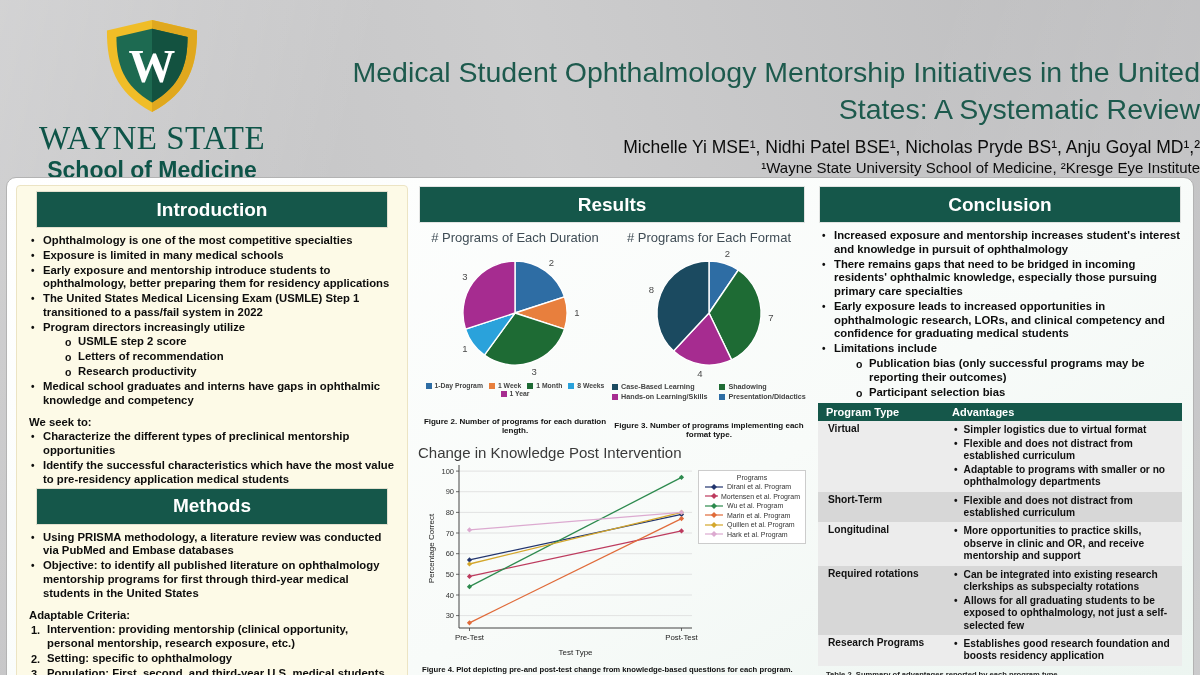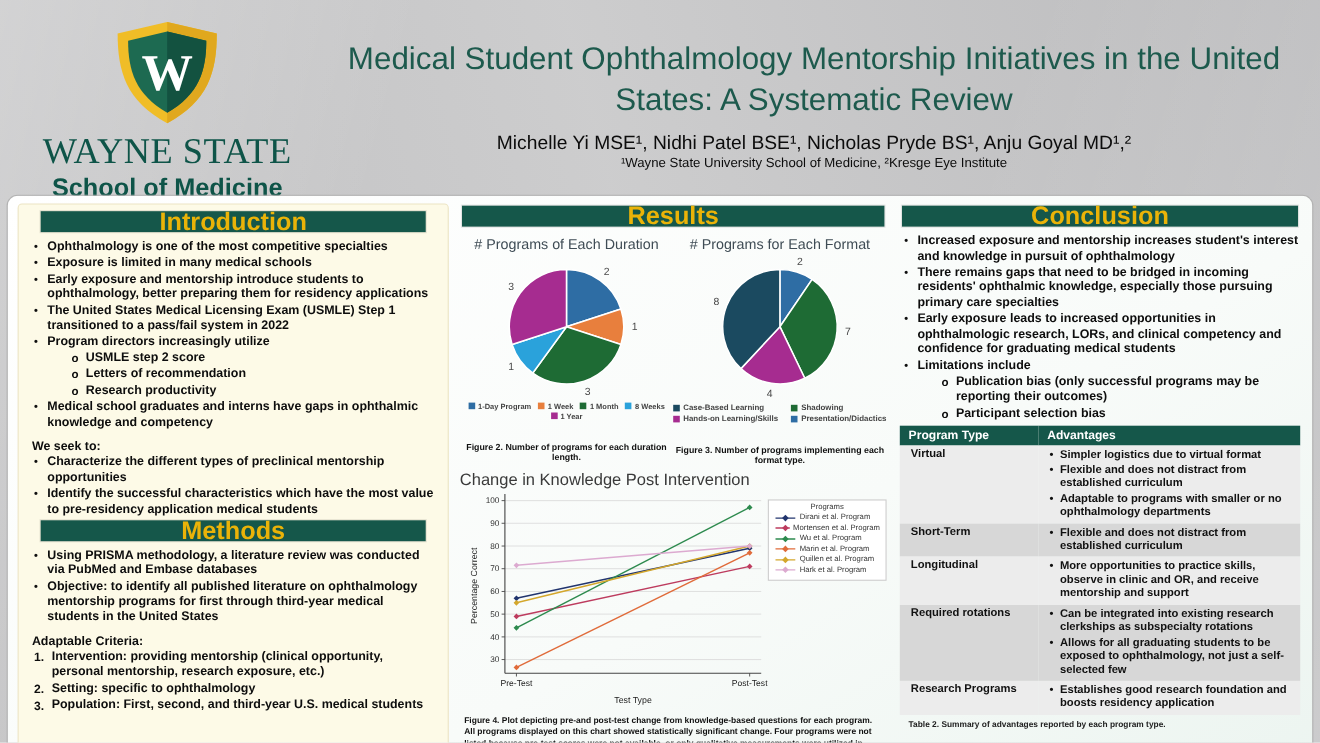--- a/index.html
+++ b/index.html
@@ -9,34 +9,34 @@
       linear-gradient(105deg, rgba(255,255,255,.28) 0%, rgba(255,255,255,0) 28%),
       linear-gradient(290deg, rgba(255,255,255,.18) 0%, rgba(255,255,255,0) 35%),
       linear-gradient(75deg, rgba(110,110,116,.10), rgba(255,255,255,.10) 50%, rgba(120,120,126,.14)),
       #c7c7c8;}
   
   .hdr{position:absolute;top:0;left:0;right:0;height:178px;display:flex;}
   .brand{width:256px;padding-left:24px;text-align:center;flex:none;}
   .brand svg{display:block;margin:16px auto 0;}
   .uni{font-family:"Liberation Serif",serif;font-size:33px;letter-spacing:.5px;color:#0e5448;margin-top:4px;white-space:nowrap;}
   .school{font-size:23px;font-weight:700;color:#0e5448;margin-top:0px;}
-  .titleblock{flex:1;text-align:center;padding-top:36px;}
+  .titleblock{flex:1;text-align:right;padding-top:54px;}
   .ptitle{font-size:28.5px;font-weight:400;line-height:1.3;color:#1d5a4d;max-width:965px;margin:0 auto;}
   .authors{font-size:17.5px;color:#0c0c0c;margin-top:9px;}
-  .affil{font-size:12px;color:#0c0c0c;margin-top:1px;}
+  .affil{font-size:15px;color:#0c0c0c;margin-top:1px;}
   
   .content{position:absolute;top:177px;left:6px;right:6px;height:640px;box-sizing:border-box;
     background:linear-gradient(150deg,#ffffff 0%,#f8fbf9 55%,#e9f3ee 100%);
     border:1px solid #b3b3b3;border-radius:10px 10px 0 0;
     display:flex;gap:8px;padding:7px 9px;}
   .col{box-sizing:border-box;}
   .col-left{width:392px;background:#fdfae7;border:1px solid #ece4c4;border-radius:4px;padding:4px 10px;}
   .col-mid{width:392px;padding:0 2px;}
   .col-right{flex:1;padding:0 2px;}
-  .secbar{height:19px;background:#15574a;color:#eab308;font-size:23px;font-weight:700;
+  .secbar{height:35px;background:#15574a;color:#ffffff;font-size:19px;font-weight:700;
     display:flex;align-items:center;justify-content:center;margin:2px 10px 7px;
     box-shadow:0 0 0 1px rgba(0,0,0,.10);}
   .col-mid .secbar,.col-right .secbar{margin:2px 2px 7px;}
   
   .li{display:flex;align-items:flex-start;margin:1px 0 1px 4px;font-size:11.3px;line-height:1.22;font-weight:600;color:#0d0d0d;}
   .li .b{flex:none;width:12px;font-size:10px;padding-top:1px;}
   .li .t{flex:1;}
   .li.sub{margin-left:38px;}
   .li.sub .b{width:13px;font-size:10.5px;}
   .numlist .li .b{width:16px;font-size:11px;}

